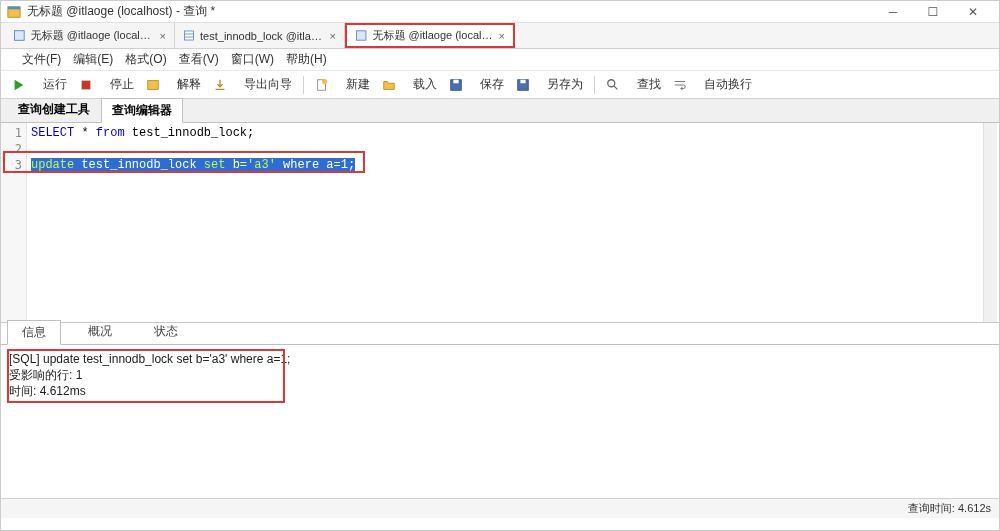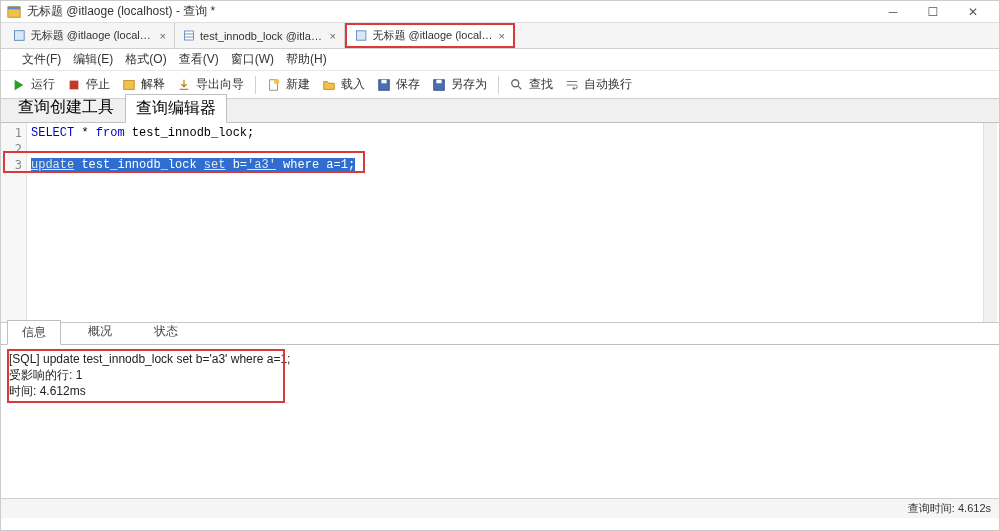--- a/index.html
+++ b/index.html
@@ -10,33 +10,33 @@
 .winctrls { margin-left:auto; display:flex; }
 .winbtn { width:40px; height:24px; display:flex; align-items:center; justify-content:center; color:#555; }
 .tabs { height:26px; background:#f5f5f5; border-bottom:1px solid #d0d0d0; display:flex; align-items:stretch; padding-left:4px; }
 .tab { display:flex; align-items:center; padding:0 8px; border-right:1px solid #d4d4d4; background:#fff; max-width:170px; gap:5px; }
 .tab.inactive { background:#f5f5f5; }
 .tab .lbl { white-space:nowrap; overflow:hidden; text-overflow:ellipsis; font-size:11px; color:#333; }
 .tab .x { color:#666; font-size:11px; }
 .tab.highlight { border:2px solid #d83a3a; }
 .menubar { height:22px; background:#fff; display:flex; align-items:center; padding:0 21px; gap:12px; font-size:12px; color:#333; border-bottom:1px solid #e8e8e8; }
 .toolbar { height:28px; background:#fff; display:flex; align-items:center; padding:0 6px; gap:2px; border-bottom:1px solid #d0d0d0; }
-.tbtn { display:flex; align-items:center; gap:5px; padding:2px 5px; font-size:12px; color:#333;font-family:Liberation Mono, monospace; }
+.tbtn { display:flex; align-items:center; gap:17px; padding:2px 5px; font-size:12px; color:#333;font-family:Liberation Mono, monospace; }
 .ticon { width:14px; height:14px; }
 .tsep { width:1px; height:18px; background:#d0d0d0; margin:0 4px; }
 .subtabs { height:24px; background:#f0f0f0; display:flex; align-items:flex-end; padding:0 6px; border-bottom:1px solid #c0c0c0; }
-.subtab { padding:3px 10px; font-size:16px; border:1px solid transparent; }
+.subtab { padding:3px 10px; font-size:12px; border:1px solid transparent;font-weight:bold; }
 .subtab.active { background:#fff; border:1px solid #c0c0c0; border-bottom:1px solid #fff; position:relative; top:1px; }
 .editor { height:200px; display:flex; background:#fff; border-bottom:1px solid #c8c8c8; }
 .gutter { width:26px; background:#f7f7f7; border-right:1px solid #e4e4e4; text-align:right; color:#888; font-family:Consolas,monospace; font-size:12px; padding:2px 4px 0 0; line-height:16px; }
 .code { flex:1; font-family:Consolas,"Courier New",monospace; font-size:12px; padding:2px 4px; line-height:16px; white-space:pre; }
 .kw { color:#0000cc; }
 .str { color:#a31515; }
 .selrow { background:#2f6ed0; color:#fff; display:inline; }
-.selrow .kw, .selrow .str { color:#e5e5e5;text-decoration:underline; }
+.selrow .kw, .selrow .str { color:#bef264; }
 .editor-highlight { position:absolute; border:2px solid #d83a3a; pointer-events:none; }
 .resultTabs { height:22px; background:#fff; display:flex; align-items:flex-end; padding:0 6px; border-bottom:1px solid #c0c0c0;gap:12px; }
 .rtab { padding:3px 14px; font-size:12px; border:1px solid transparent; color:#444; }
 .rtab.active { border:1px solid #c0c0c0; border-bottom:1px solid #fff; background:#fff; position:relative; top:1px; }
 .results { height:160px; background:#fff; padding:6px 8px; font-size:12px; color:#222; position:relative; overflow:auto; }
 .results .line { line-height:16px; }
 .res-highlight { position:absolute; border:2px solid #d83a3a; left:6px; top:4px; width:278px; height:54px; pointer-events:none; }
 .statusbar { position:absolute; bottom:12px; left:0; right:0; height:20px; background:#f5f5f5; border-top:1px solid #d0d0d0; display:flex; align-items:center; padding:0 8px; font-size:11px; color:#333; }
 .statusbar .right { margin-left:auto; }
 .scrollhint { position:absolute; right:2px; top:0; bottom:0; width:14px; background:#f0f0f0; border-left:1px solid #e0e0e0; }

